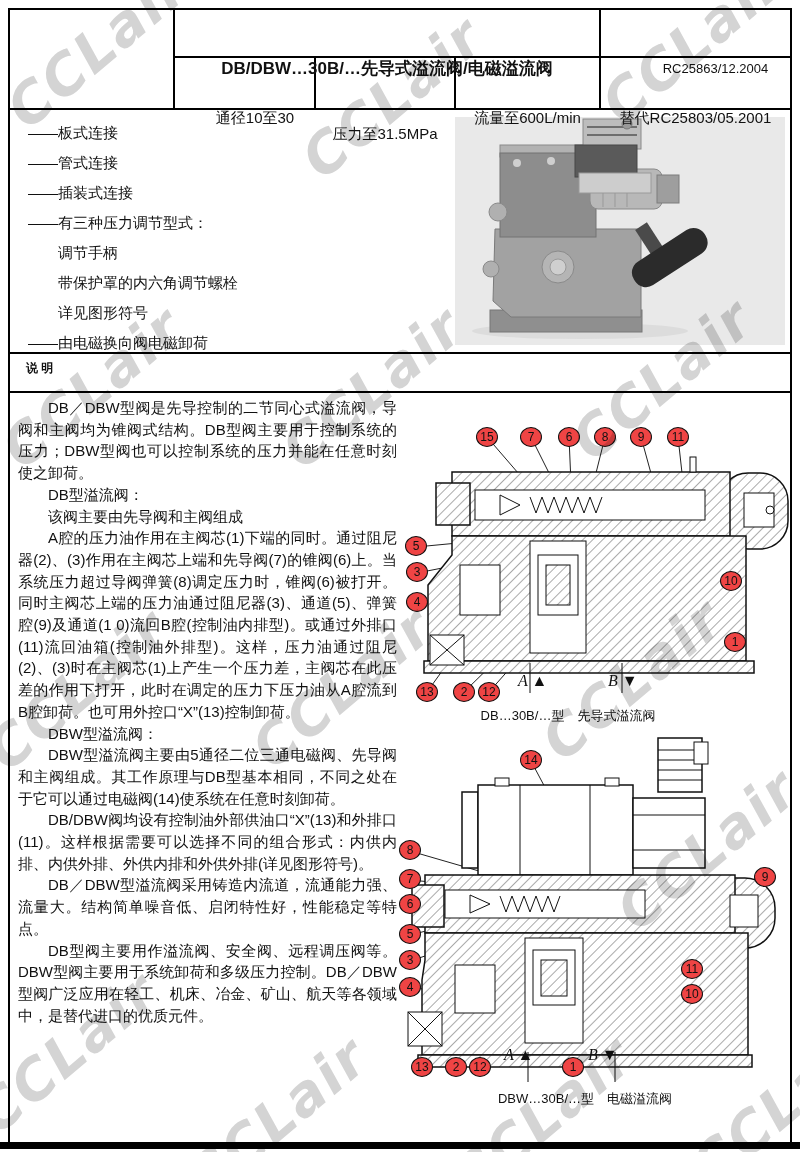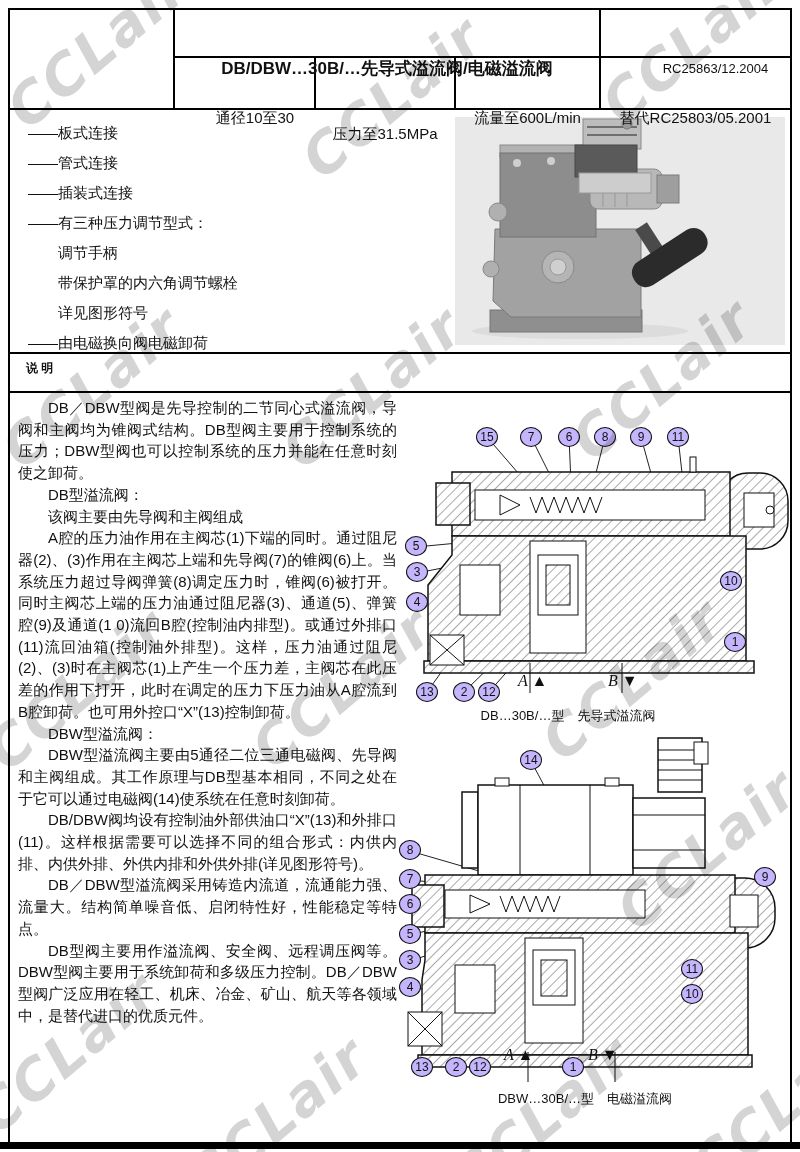--- a/index.html
+++ b/index.html
@@ -19,21 +19,21 @@
             line-height:30px;z-index:3;}
   .features div{white-space:nowrap;}
   .features .sub{padding-left:30px;}
   .section-bar{position:absolute;left:26px;top:360px;font-weight:bold;font-size:12px;z-index:3;}
   .desc{position:absolute;left:18px;top:397px;width:379px;font-size:15px;
         line-height:21.7px;text-align:justify;z-index:3;}
   .desc p{margin:0;text-indent:2em;}
   .photo{position:absolute;left:455px;top:117px;width:330px;height:228px;z-index:1;}
   .diagram{position:absolute;z-index:2;}
   .co{position:absolute;width:22px;height:20px;border:1.5px solid #111;border-radius:50%;
-      background:#c4b5fd;font-size:12px;display:inline-flex;align-items:center;
+      background:#ef4444;font-size:12px;display:inline-flex;align-items:center;
       justify-content:center;z-index:4;box-sizing:border-box;}
   .port{position:absolute;font-family:"Liberation Serif","DejaVu Serif",serif;
         font-style:italic;font-size:16px;z-index:4;white-space:nowrap;}
   .caption{position:absolute;font-size:13px;text-align:center;z-index:4;white-space:nowrap;}
   svg{display:block;}
 </style>
 </head>
 <body>
 
 <div class="page">

